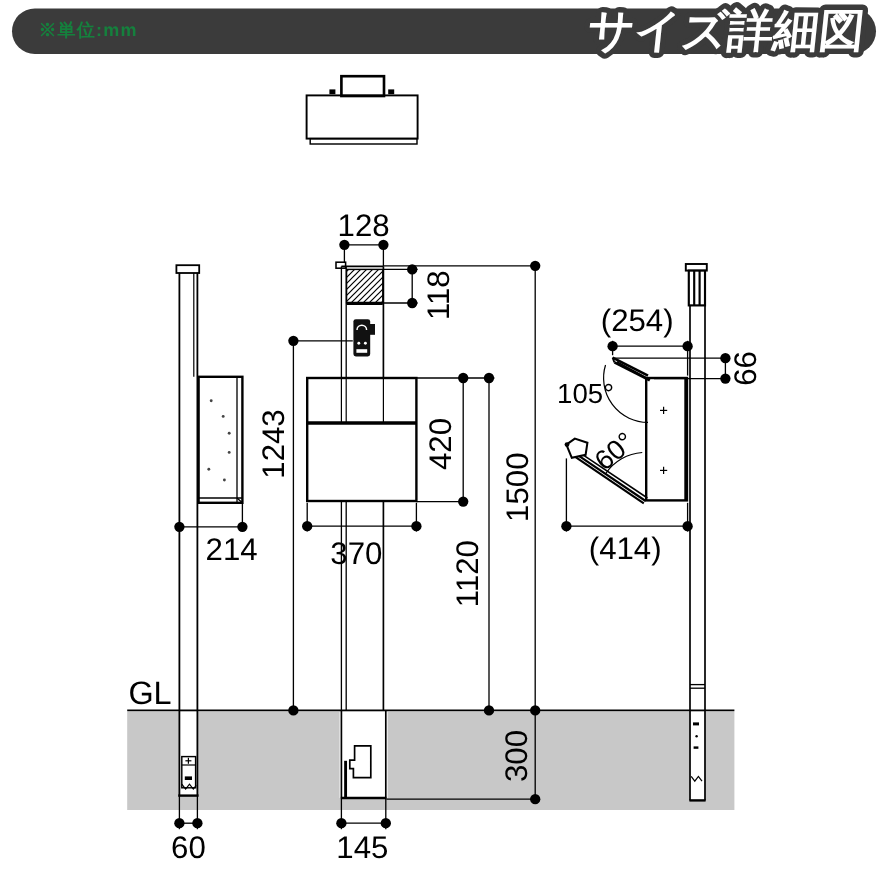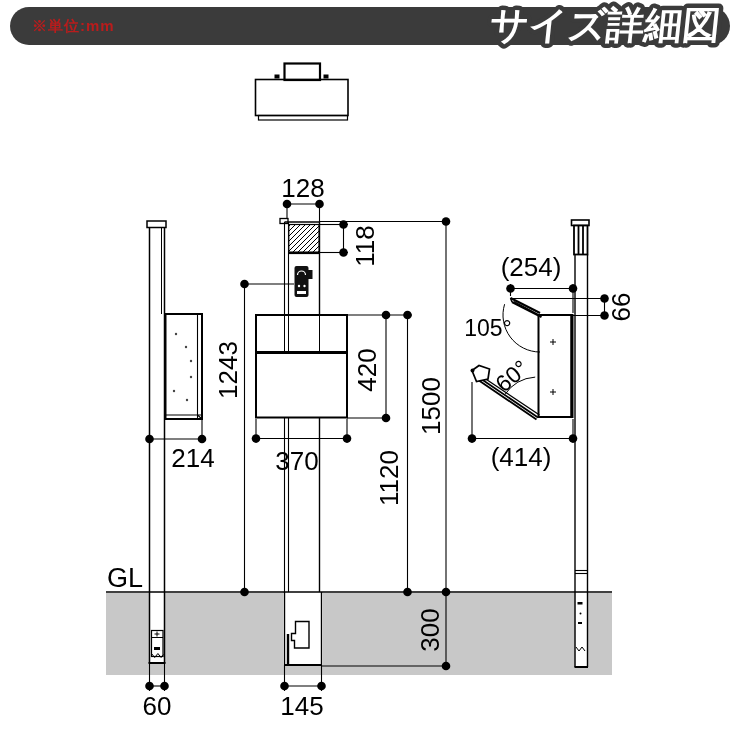--- a/index.html
+++ b/index.html
@@ -1,21 +1,21 @@
 <!DOCTYPE html>
 <html><head>
 <meta charset="utf-8">
 <style>
   html,body{margin:0;padding:0;background:#ffffff;}
   .screen{position:relative;width:740px;height:740px;background:#ffffff;overflow:hidden;
           font-family:"Liberation Sans", sans-serif;}
   .banner{position:absolute;left:10px;top:7px;width:720px;height:38px;border-radius:19px;
           background:#3b3b3b;}
   .unit-note{position:absolute;left:32px;top:7px;height:38px;line-height:38px;
-             color:#b91c1c;font-size:15px;font-weight:bold;letter-spacing:1px;}
+             color:#15803d;font-size:15px;font-weight:bold;letter-spacing:1px;}
   .title-svg{position:absolute;right:6px;top:-3px;}
   svg text{font-family:"Liberation Sans", sans-serif;}
   .dim{font-size:26px;fill:#000;}
   .dim-s{font-size:23px;fill:#000;}
   .gl{font-size:27px;fill:#000;}
 </style>
 </head>
 <body>
 
 <div class="screen">

